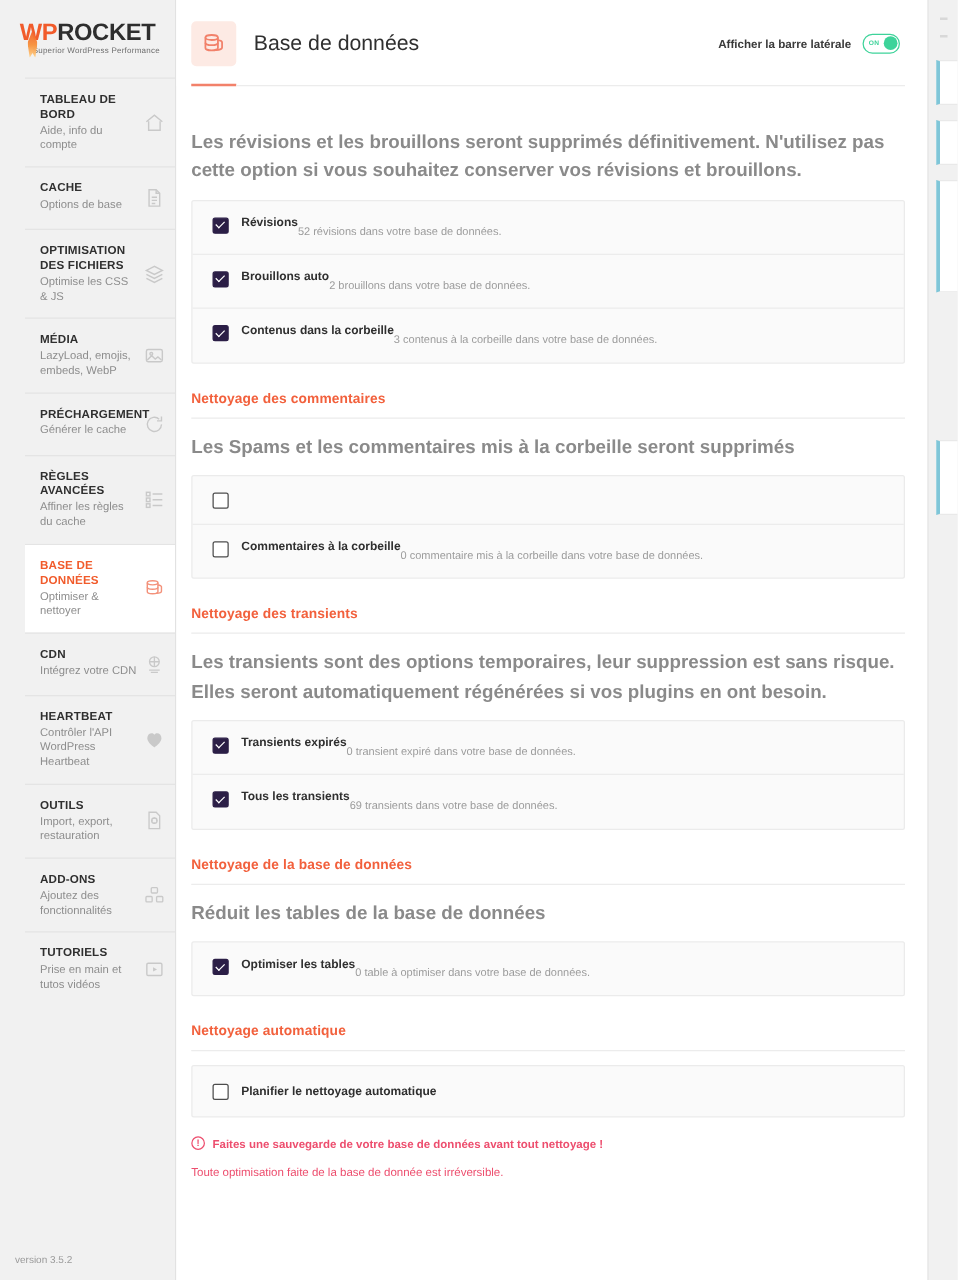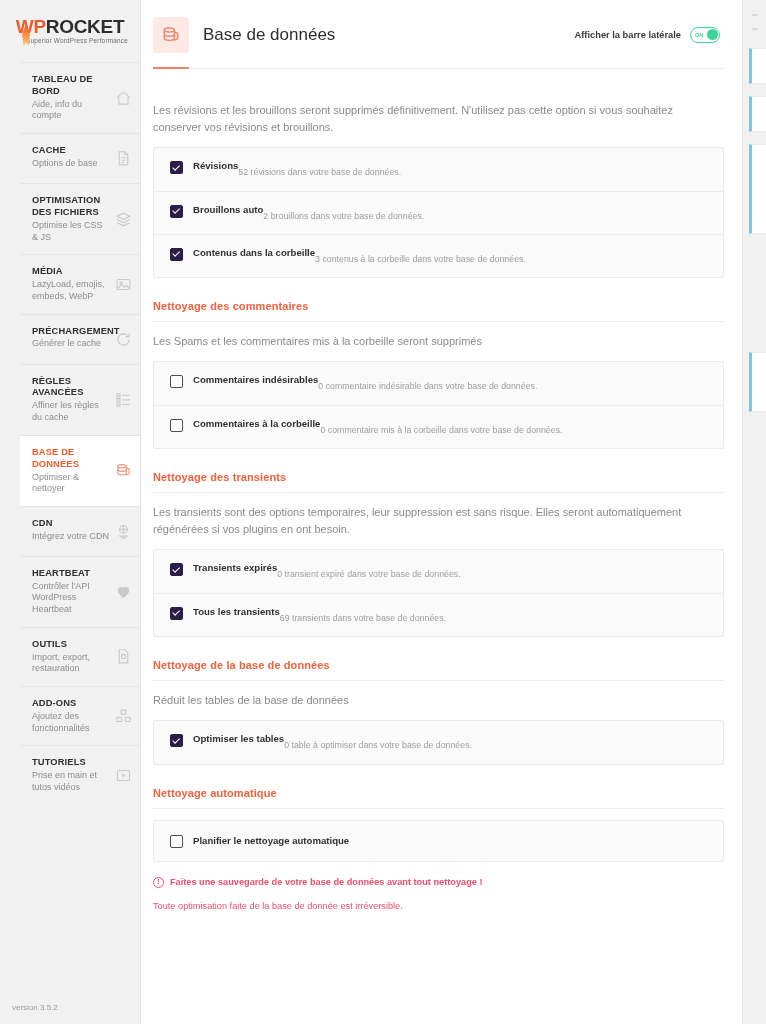--- a/index.html
+++ b/index.html
@@ -217,25 +217,26 @@
     gap: 5px;
     color: #2bb5a8;
     font-size: 8.3px;
     font-weight: bold;
     letter-spacing: .35px;
     cursor: pointer;
     text-decoration: none;
   }
   .help-link svg { width: 12px; height: 12px; display:block; }
   .section-desc {
-    font-size: 11px;
+    font-size: 15px;
     color: #8a8a8a;
     line-height: 1.55;
     padding: 11px 0 11px 0;
     max-width: 578px;
+    font-weight: bold;
   }
 
   .options-box {
     border: 1px solid #ebebeb;
     background: #fafafa;
     border-radius: 2px;
   }
   .option-row {
     padding: 12px 14px 12px 16px;
     border-top: 1px solid #ececec;
@@ -537,24 +538,20 @@
           </div>
         </section>
         <section class="section">
           <div class="section-head">
             <h2 class="section-title">Nettoyage des commentaires</h2>
           </div>
           <p class="section-desc">Les Spams et les commentaires mis à la corbeille seront supprimés</p>
           <div class="options-box">
             <div class="option-row">
               <span class="cb off"></span>
-              <span class="option-texts">
-                <span class="option-label">Commentaires indésirables</span>
-                <span class="option-sub">0 commentaire indésirable dans votre base de données.</span>
-              </span>
             </div>
             <div class="option-row">
               <span class="cb off"></span>
               <span class="option-texts">
                 <span class="option-label">Commentaires à la corbeille</span>
                 <span class="option-sub">0 commentaire mis à la corbeille dans votre base de données.</span>
               </span>
             </div>
           </div>
         </section>

